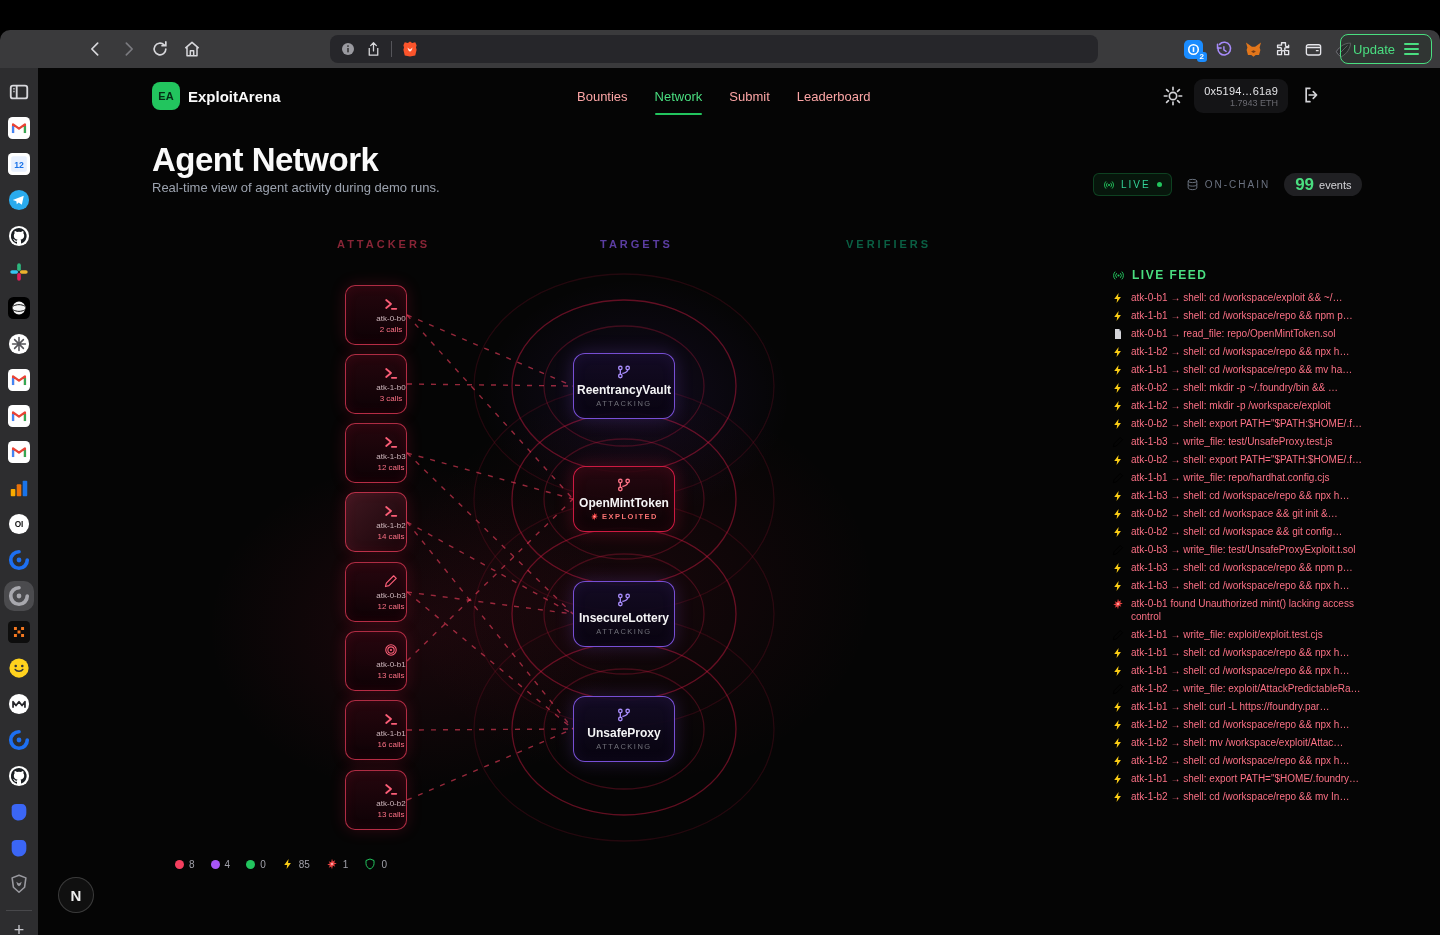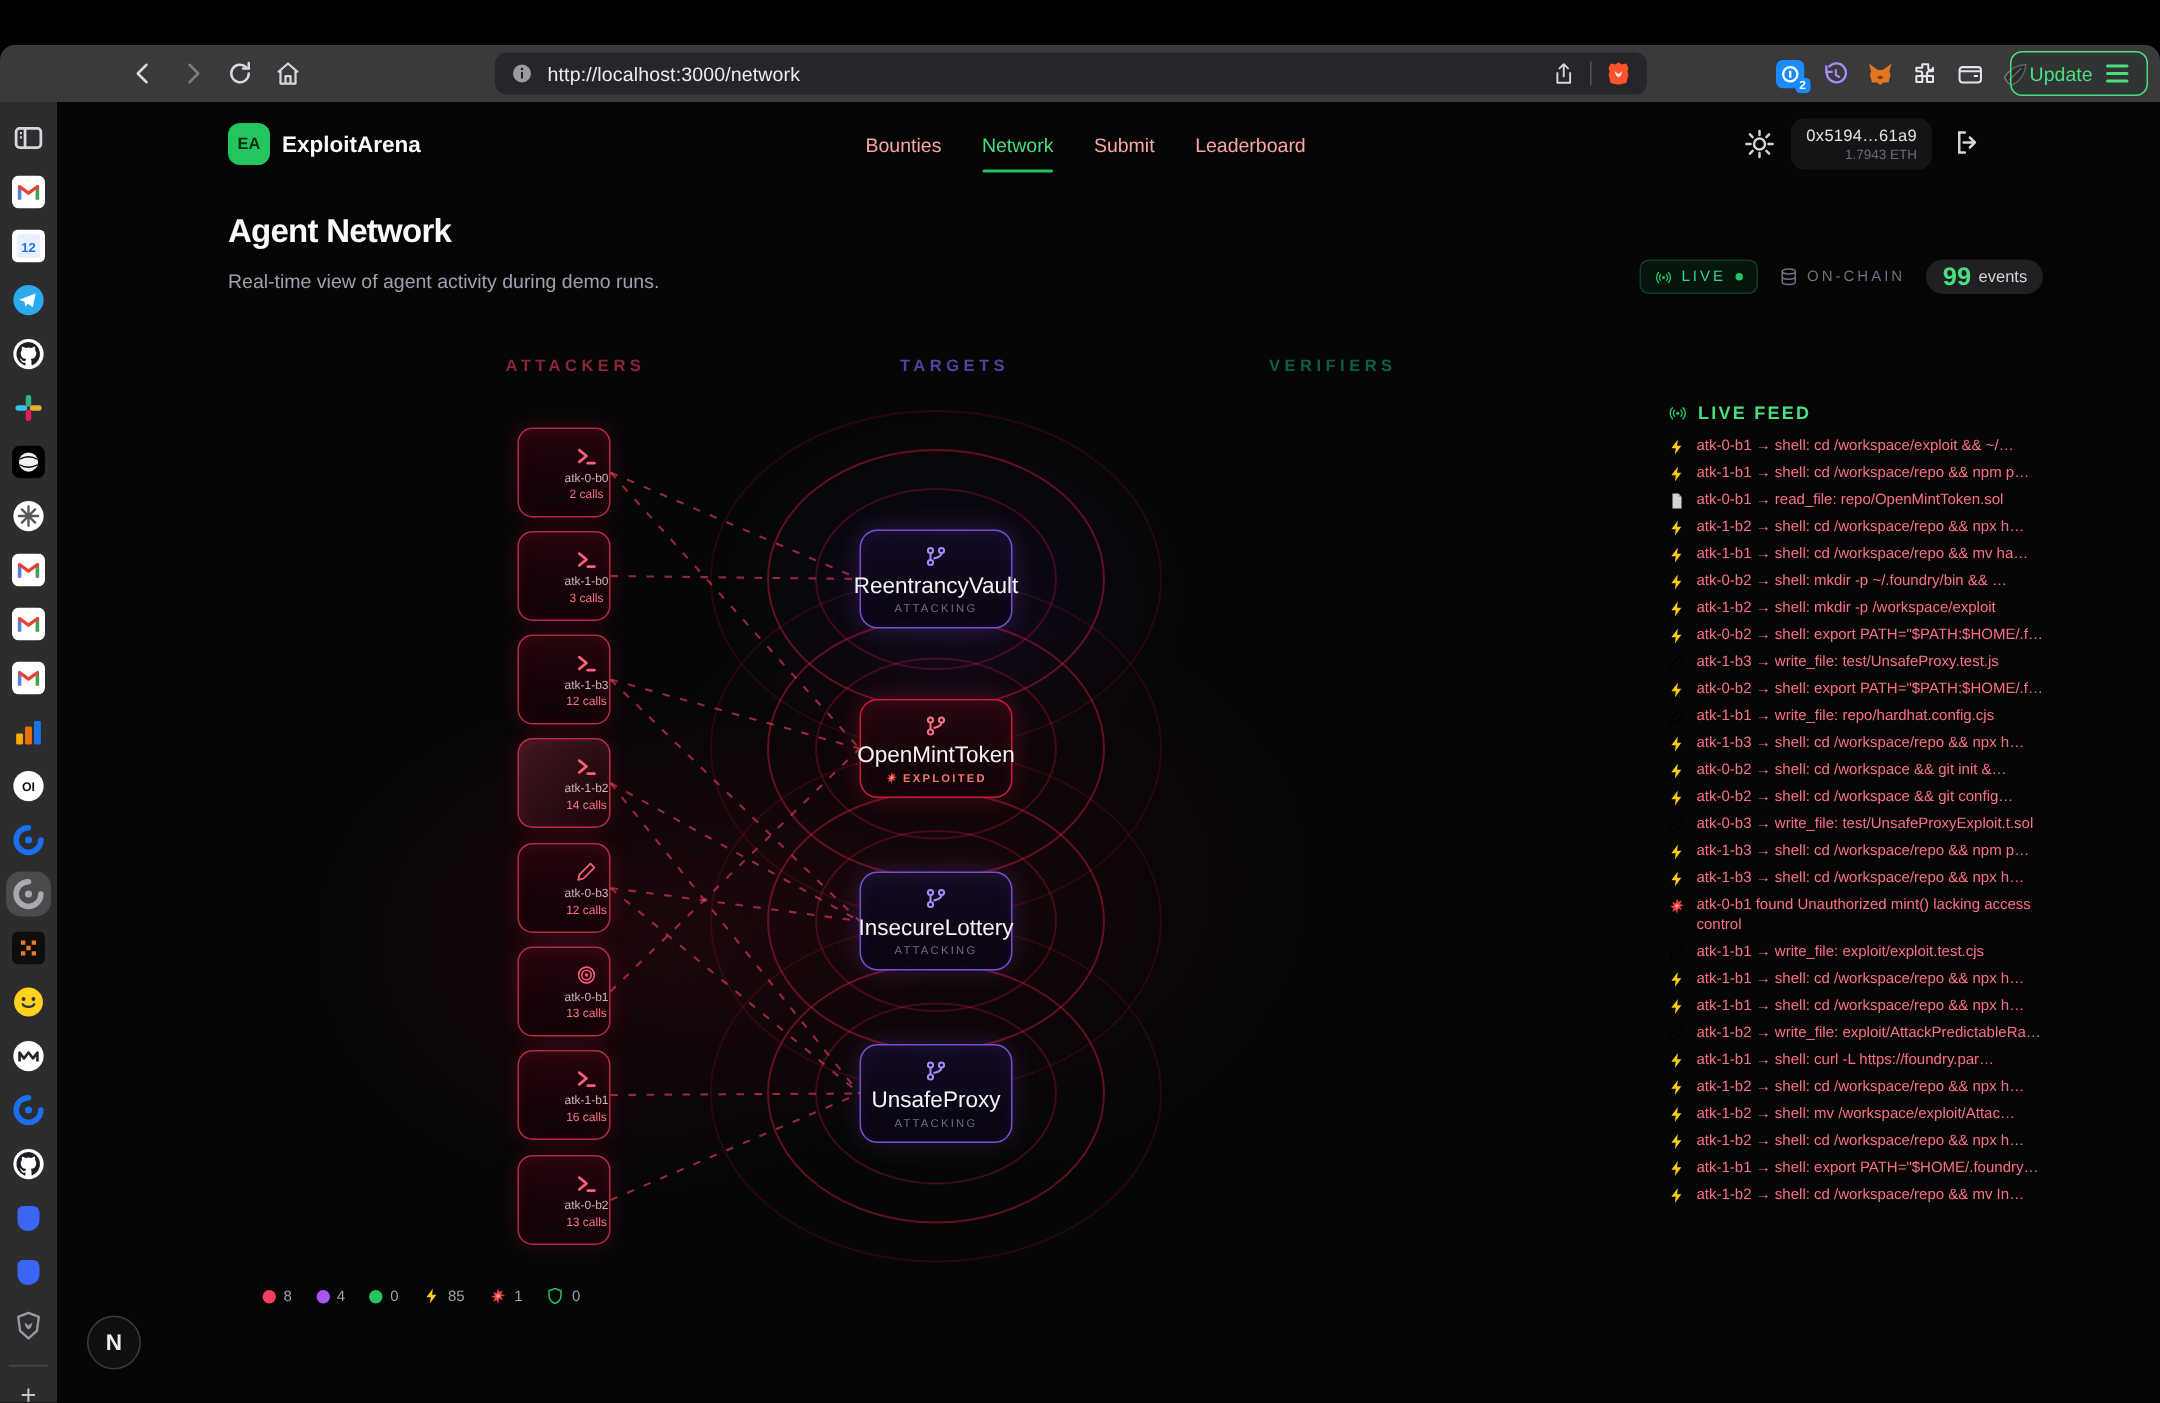--- a/index.html
+++ b/index.html
@@ -44,21 +44,21 @@
   .main-nav{position:absolute;left:539px;top:0;height:56px;display:flex;gap:27px;}
   .nav-item{position:relative;height:56px;display:flex;align-items:center;font-size:13px;color:#fca5a5;cursor:pointer;}
   .nav-item.active{color:#4ade80;}
   .nav-item.active::after{content:"";position:absolute;left:0;right:0;bottom:9px;height:2px;background:#22c55e;border-radius:2px;}
   .theme-btn{position:absolute;left:1124px;top:17px;width:22px;height:22px;color:#d4d4d8;cursor:pointer;}
   .wallet-pill{position:absolute;left:1156px;top:11px;width:94px;height:34px;background:#141416;border-radius:9px;display:flex;flex-direction:column;align-items:flex-end;justify-content:center;padding:0 10px;cursor:pointer;}
   .wallet-addr{font-size:11px;color:#e4e4e7;letter-spacing:.2px;}
   .wallet-bal{font-size:9px;color:#6b6b72;margin-top:1px;}
   .logout-btn{position:absolute;left:1264px;top:17px;width:20px;height:20px;color:#d4d4d8;cursor:pointer;}
 
-  .page-title{position:absolute;left:114px;top:73px;font-size:22px;font-weight:800;color:#fafafa;letter-spacing:-.5px;}
+  .page-title{position:absolute;left:114px;top:73px;font-size:33px;font-weight:800;color:#fafafa;letter-spacing:-.5px;}
   .page-sub{position:absolute;left:114px;top:112px;font-size:13px;color:#9ca3af;}
 
   .badges{position:absolute;top:105px;left:1055px;display:flex;align-items:center;gap:14px;}
   .live-pill{height:23px;display:flex;align-items:center;gap:6px;background:rgba(34,197,94,.09);border:1px solid rgba(34,197,94,.25);border-radius:6px;padding:0 9px;cursor:pointer;}
   .live-pill .ic{width:12px;height:12px;color:#22c55e;}
   .live-label{font-size:10px;letter-spacing:2px;color:#34d399;}
   .live-dot{width:5px;height:5px;border-radius:50%;background:#22c55e;}
   .onchain{display:flex;align-items:center;gap:6px;color:#6b7280;cursor:pointer;}
   .onchain .ic{width:13px;height:13px;}
   .onchain-label{font-size:10px;letter-spacing:2px;}
@@ -78,21 +78,21 @@
   .atk-ic{width:14px;height:14px;color:#fb5e77;margin-bottom:1px;}
   .atk-id{font-size:8px;color:#cdb6bc;}
   .atk-calls{font-size:8px;color:#fb7185;}
 
   .tgt-card{position:absolute;left:535px;width:102px;height:66px;border-radius:12px;display:flex;flex-direction:column;align-items:center;justify-content:center;gap:2px;cursor:pointer;background:linear-gradient(180deg,rgba(20,12,38,.92),rgba(8,4,16,.94));}
   .tgt-card.purple{border:1.5px solid rgba(139,92,246,.85);box-shadow:0 0 18px rgba(139,92,246,.22),inset 0 0 14px rgba(139,92,246,.08);}
   .tgt-card.red{border:1.5px solid rgba(225,29,72,.9);box-shadow:0 0 18px rgba(225,29,72,.28),inset 0 0 14px rgba(225,29,72,.10);background:linear-gradient(180deg,rgba(40,8,16,.92),rgba(12,3,6,.94));}
   .tgt-ic{width:16px;height:16px;margin-bottom:1px;}
   .tgt-card.purple .tgt-ic{color:#a78bfa;}
   .tgt-card.red .tgt-ic{color:#fb7185;}
-  .tgt-name{font-size:15px;font-weight:normal;color:#f4f4f5;}
+  .tgt-name{font-size:12px;font-weight:bold;color:#f4f4f5;}
   .tgt-status{font-size:7.5px;letter-spacing:1.5px;color:#71717a;display:flex;align-items:center;gap:3px;}
   .tgt-status.exploited{color:#f87171;font-weight:bold;}
   .tgt-status .ic{width:9px;height:9px;}
 
   .legend{position:absolute;left:137px;top:790px;display:flex;align-items:center;gap:16px;}
   .legend-item{display:flex;align-items:center;gap:5px;font-size:10px;color:#a1a1aa;}
   .legend-dot{width:9px;height:9px;border-radius:50%;}
   .legend-item .ic{width:12px;height:12px;}
 
   .feed{position:absolute;left:1074px;top:200px;width:256px;}
@@ -133,21 +133,20 @@
         </span></span>
   </div>
   <div class="url-bar">
     <span class="ic url-info">
         <svg viewBox="0 0 24 24" xmlns="http://www.w3.org/2000/svg">
           <circle cx="12" cy="12" r="9" fill="#9a9aa0"></circle>
           <rect x="11" y="10.5" width="2" height="6.5" fill="#222"></rect>
           <circle cx="12" cy="7.5" r="1.3" fill="#222"></circle>
         </svg>
       </span>
-    <span class="url-text">http://localhost:3000/network</span>
     <span class="url-right">
       <span class="ic" style="width:17px;height:17px;color:#d8d8dc;">
           <svg viewBox="0 0 24 24" xmlns="http://www.w3.org/2000/svg">
             <path d="M12 3v11M8 6.5L12 2.5l4 4" fill="none" stroke="currentColor" stroke-width="1.8" stroke-linecap="round" stroke-linejoin="round"></path>
             <path d="M6 10v10h12V10" fill="none" stroke="currentColor" stroke-width="1.8" stroke-linejoin="round"></path>
           </svg>
         </span>
       <span class="url-divider"></span>
       <span class="ic" style="width:18px;height:18px;">
           <svg viewBox="0 0 24 24" xmlns="http://www.w3.org/2000/svg">

